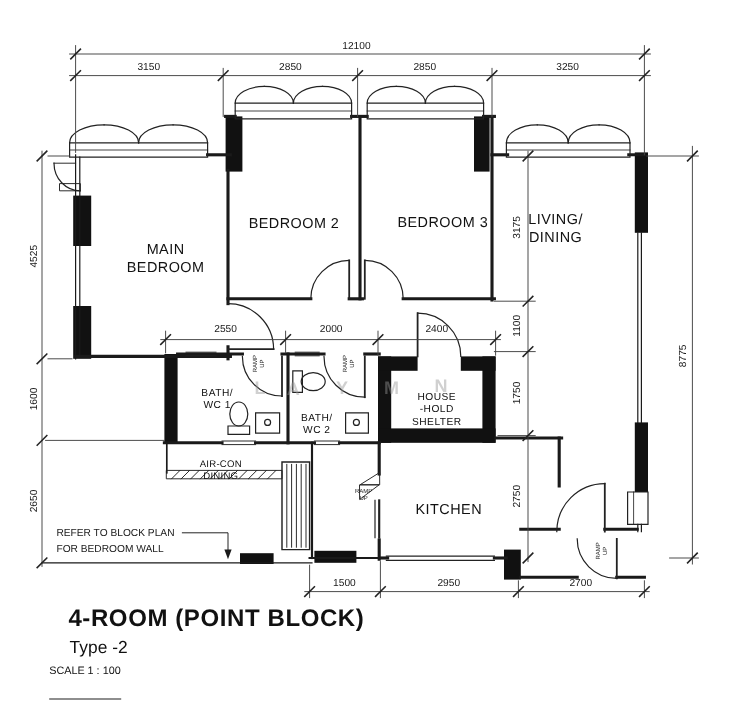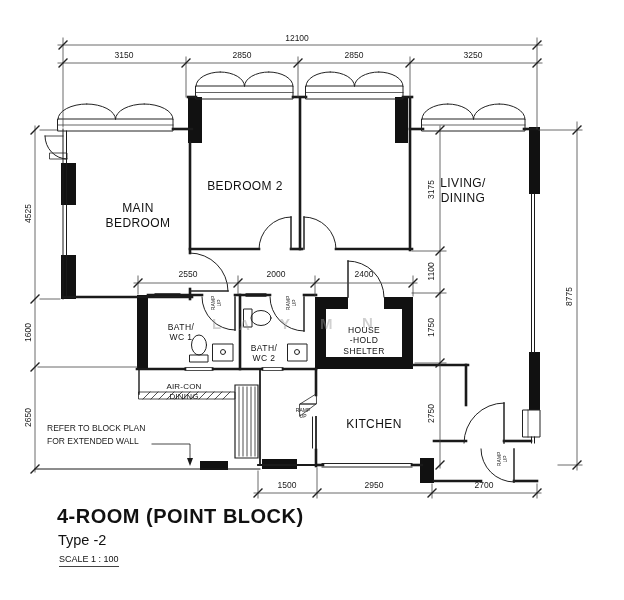--- a/index.html
+++ b/index.html
@@ -6,29 +6,29 @@
   #plan{position:relative;width:624px;height:600px;background:#fff;overflow:hidden;
         font-family:"Liberation Sans",sans-serif;color:#111;}
   .abs{position:absolute;}
   .dim{position:absolute;font-size:8.5px;color:#1a1a1a;width:60px;text-align:center;white-space:nowrap;}
   .dimv{position:absolute;font-size:8.5px;color:#1a1a1a;width:60px;height:11px;text-align:center;
         transform:rotate(-90deg);white-space:nowrap;}
   .room{position:absolute;font-size:12px;letter-spacing:.4px;color:#111;width:100px;
         text-align:center;line-height:1.25;white-space:pre-line;}
   .room.sm{font-size:8.5px;}
   .room.xs{font-size:8px;letter-spacing:.2px;}
-  .note{position:absolute;font-size:8.5px;color:#1a1a1a;white-space:nowrap;}
+  .note{position:absolute;font-size:8.5px;color:#1a1a1a;white-space:nowrap;margin-top:16px;}
   .ramp{position:absolute;font-size:5px;line-height:1.15;color:#222;width:24px;height:12px;
         text-align:center;letter-spacing:0;}
   .ramp.rot{transform:rotate(-90deg);}
   .wm{position:absolute;font-size:15px;color:rgba(150,150,150,.45);font-weight:bold;}
   .title-main{position:absolute;left:57px;top:505px;font-size:20px;letter-spacing:.5px;color:#111;font-weight:bold;}
   .title-type{position:absolute;left:58px;top:532px;font-size:14.5px;color:#111;}
-  .title-scale{position:absolute;left:59px;top:554px;font-size:9px;color:#111;
-               border-bottom:1px solid #444;padding-bottom:2px;}
+  .title-scale{position:absolute;left:41px;top:554px;font-size:9px;color:#111;
+               border-bottom:1px solid #444;padding-bottom:18px;}
   svg line, svg path, svg rect, svg ellipse, svg circle, svg polygon, svg polyline{vector-effect:non-scaling-stroke;}
 </style>
 </head>
 <body>
 
 <div id="plan">
 
   <svg class="abs" style="left:0;top:0" width="624" height="600" viewBox="0 0 624 600" fill="none" stroke-linecap="square">
 
     <g fill="#111" stroke="none">
@@ -318,41 +318,44 @@
   <div class="dim" style="left:257px;top:480px">1500</div>
   <div class="dim" style="left:344px;top:480px">2950</div>
   <div class="dim" style="left:454px;top:480px">2700</div>
 
   <div class="room" style="left:88px;top:186px">
     <span>MAIN</span><br><span>BEDROOM</span>
   </div>
   <div class="room" style="left:195px;top:164px">
     <span>BEDROOM 2</span>
   </div>
+  <div class="room" style="left:319px;top:163px">
+    <span>BEDROOM 3</span>
+  </div>
   <div class="room" style="left:413px;top:161px">
     <span>LIVING/</span><br><span>DINING</span>
   </div>
   <div class="room sm" style="left:151px;top:311px;width:60px">
     <span>BATH/</span><br><span>WC 1</span>
   </div>
   <div class="room sm" style="left:234px;top:332px;width:60px">
     <span>BATH/</span><br><span>WC 2</span>
   </div>
   <div class="room sm" style="left:314px;top:314px">
     <span>HOUSE</span><br><span>-HOLD</span><br><span>SHELTER</span>
   </div>
   <div class="room xs" style="left:134px;top:372px">
     <span>AIR-CON</span><br><span>DINING</span>
   </div>
   <div class="room" style="left:324px;top:402px">
     <span>KITCHEN</span>
   </div>
 
   <div class="note" style="left:47px;top:423px">REFER TO BLOCK PLAN</div>
-  <div class="note" style="left:47px;top:436px">FOR EXTENDED WALL</div>
+  <div class="note" style="left:47px;top:436px">FOR BEDROOM WALL</div>
 
   <div class="ramp rot" style="left:205px;top:297px">
     <span>RAMP</span><br><span>UP</span>
   </div>
   <div class="ramp rot" style="left:280px;top:297px">
     <span>RAMP</span><br><span>UP</span>
   </div>
   <div class="ramp" style="left:291px;top:408px">
     <span>RAMP</span><br><span>UP</span>
   </div>

